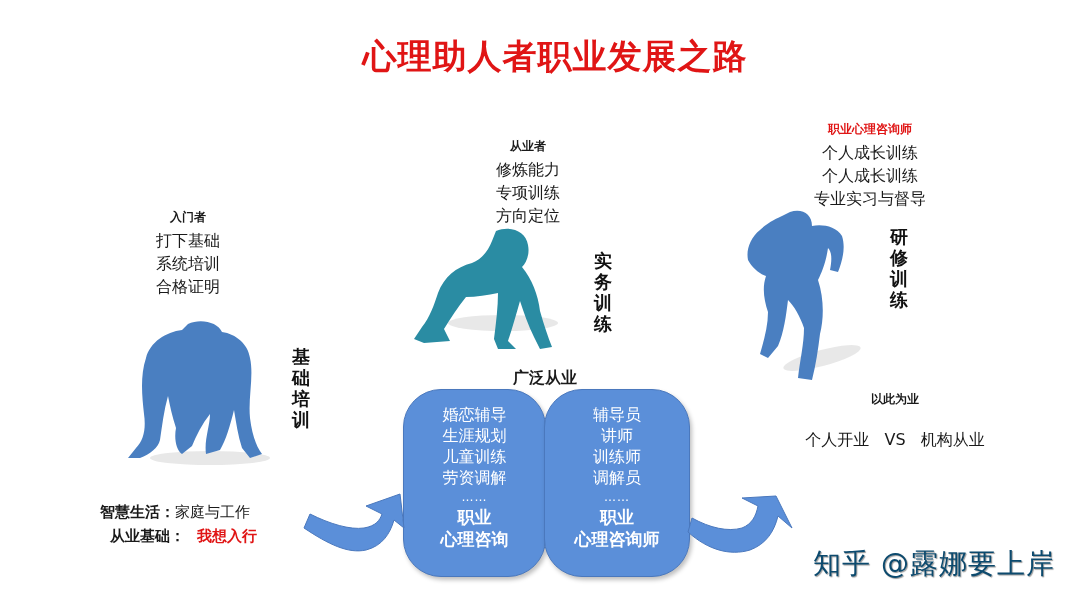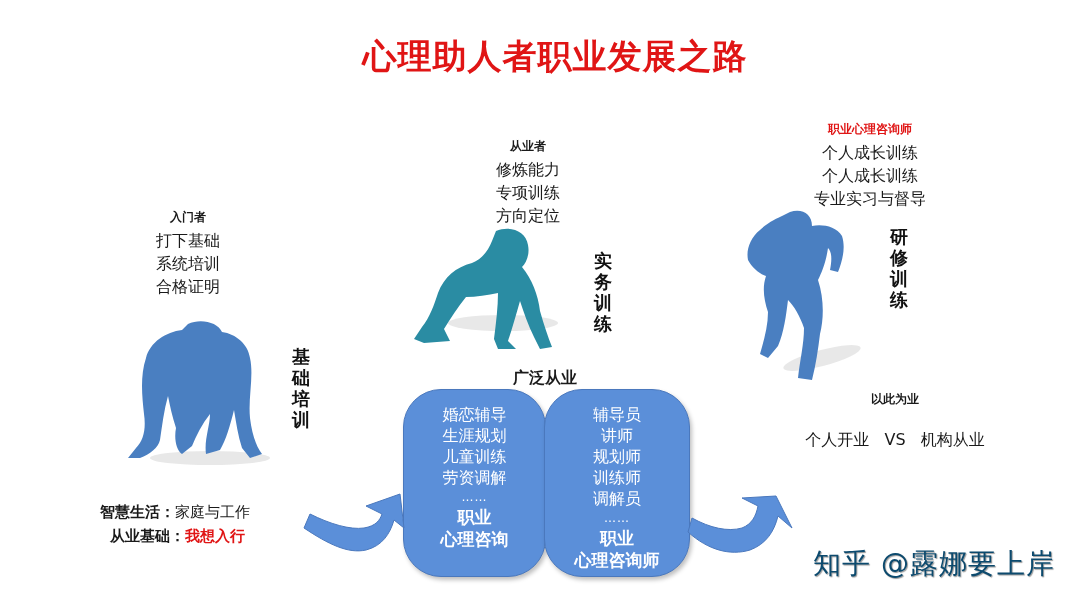--- a/index.html
+++ b/index.html
@@ -27,21 +27,21 @@
     position: absolute; background: #5b8fd9; border: 1px solid #4a78bd;
     border-radius: 38px; color: #ffffff; text-align: center;
     box-shadow: 2px 3px 4px rgba(0,0,0,0.25);
   }
   .box .items { margin-top: 14px; font-size: 16px; line-height: 21px; }
   .box .dots { font-size: 12px; line-height: 14px; margin-top: 2px; letter-spacing: 1px; }
   .box .final { font-size: 17px; font-weight: bold; line-height: 22px; margin-top: 2px; }
 
   .bottom-left { position: absolute; left: 100px; top: 500px; font-size: 15px; line-height: 24px; }
   .bottom-left .lbl { font-weight: bold; }
-  .bottom-left .red { color: #e01515; font-weight: bold; }
+  .bottom-left .red { color: #e01515; font-weight: bold; margin-left: 12px; }
 
   .watermark {
     position: absolute; left: 793px; top: 545px; font-size: 28px; color: #0c4a6e;
     text-shadow: 1px 1px 1px #9a9a9a; letter-spacing: 1px; margin-left: 20px;
   }
 </style>
 </head>
 <body>
 
 <div class="title">心理助人者职业发展之路</div>
@@ -116,21 +116,20 @@
   <div class="final">
     <div>职业</div>
     <div>心理咨询</div>
   </div>
 </div>
 
 <div class="box" style="left:544px; top:389px; width:146px; height:188px;">
   <div class="items">
     <div>辅导员</div>
     <div>讲师</div>
-    <div>规划师</div>
     <div>训练师</div>
     <div>调解员</div>
   </div>
   <div class="dots">……</div>
   <div class="final">
     <div>职业</div>
     <div>心理咨询师</div>
   </div>
 </div>
 

